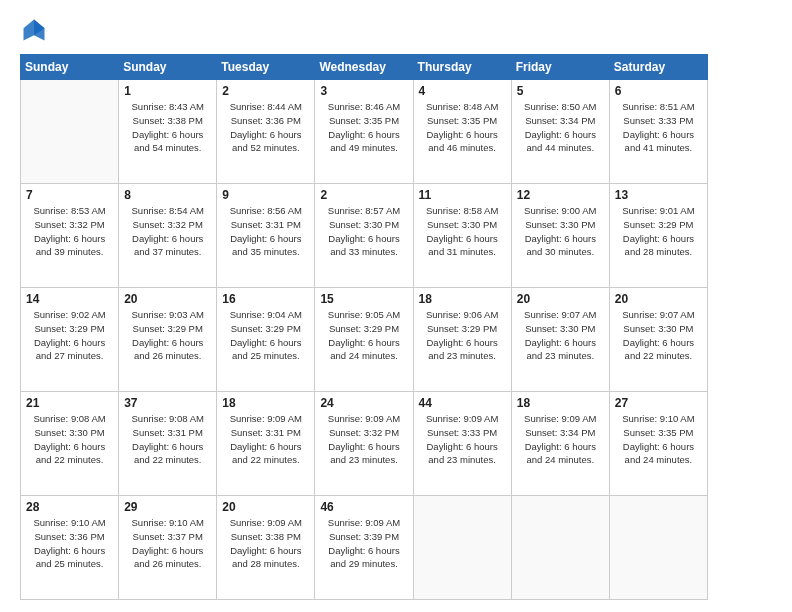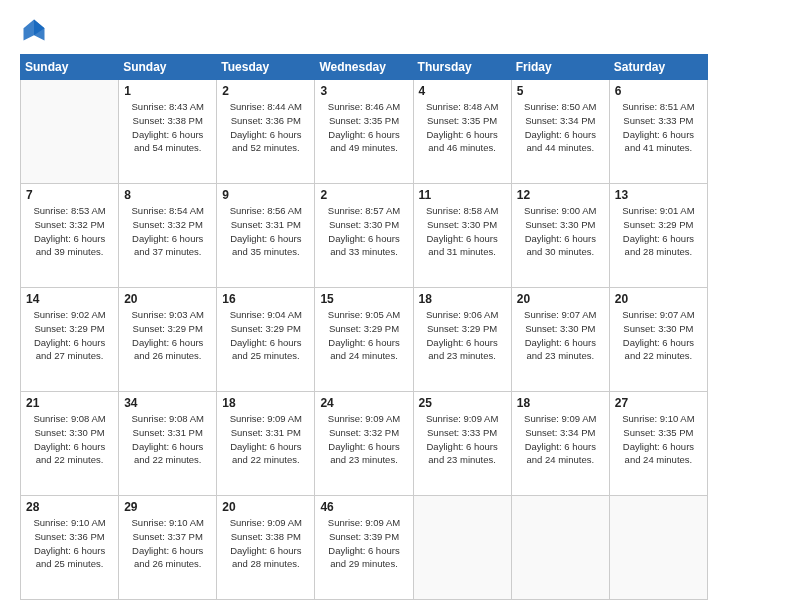--- a/index.html
+++ b/index.html
@@ -214,33 +214,33 @@
             <span class="day-num">20</span>
             <div class="day-info">Sunrise: 9:07 AM<br>Sunset: 3:30 PM<br>Daylight: 6 hours<br>and 22 minutes.</div>
           </td>
         </tr>
         <tr>
           <td>
             <span class="day-num">21</span>
             <div class="day-info">Sunrise: 9:08 AM<br>Sunset: 3:30 PM<br>Daylight: 6 hours<br>and 22 minutes.</div>
           </td>
           <td>
-            <span class="day-num">34</span>
+            <span class="day-num">37</span>
             <div class="day-info">Sunrise: 9:08 AM<br>Sunset: 3:31 PM<br>Daylight: 6 hours<br>and 22 minutes.</div>
           </td>
           <td>
             <span class="day-num">18</span>
             <div class="day-info">Sunrise: 9:09 AM<br>Sunset: 3:31 PM<br>Daylight: 6 hours<br>and 22 minutes.</div>
           </td>
           <td>
             <span class="day-num">24</span>
             <div class="day-info">Sunrise: 9:09 AM<br>Sunset: 3:32 PM<br>Daylight: 6 hours<br>and 23 minutes.</div>
           </td>
           <td>
-            <span class="day-num">25</span>
+            <span class="day-num">44</span>
             <div class="day-info">Sunrise: 9:09 AM<br>Sunset: 3:33 PM<br>Daylight: 6 hours<br>and 23 minutes.</div>
           </td>
           <td>
             <span class="day-num">18</span>
             <div class="day-info">Sunrise: 9:09 AM<br>Sunset: 3:34 PM<br>Daylight: 6 hours<br>and 24 minutes.</div>
           </td>
           <td>
             <span class="day-num">27</span>
             <div class="day-info">Sunrise: 9:10 AM<br>Sunset: 3:35 PM<br>Daylight: 6 hours<br>and 24 minutes.</div>
           </td>

